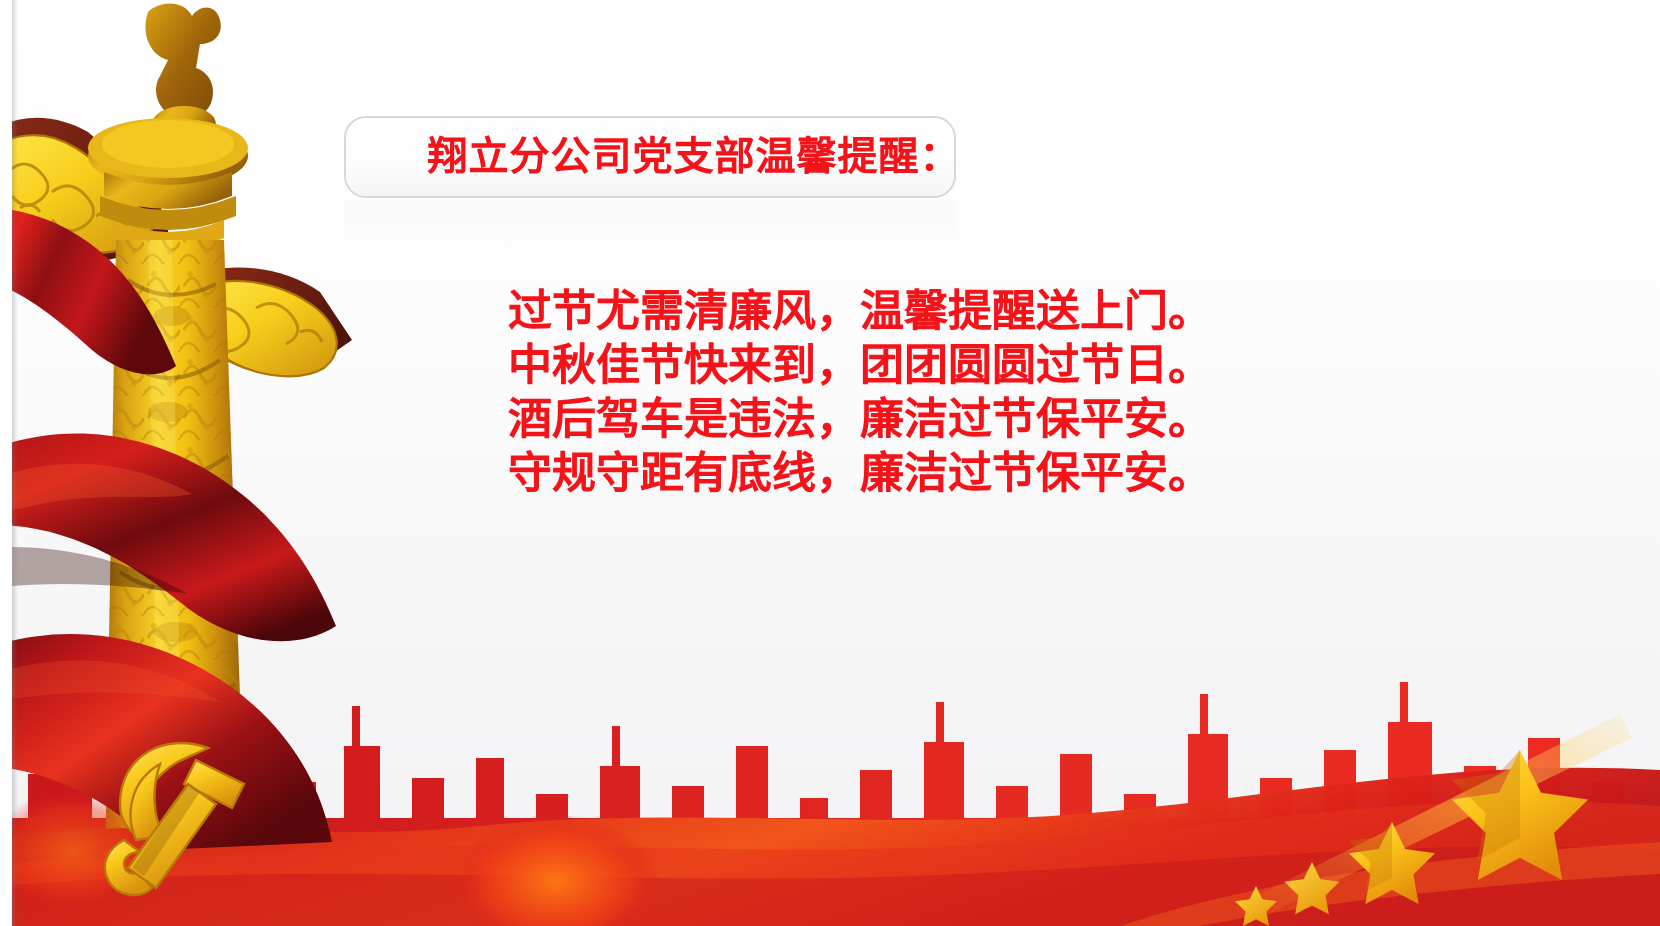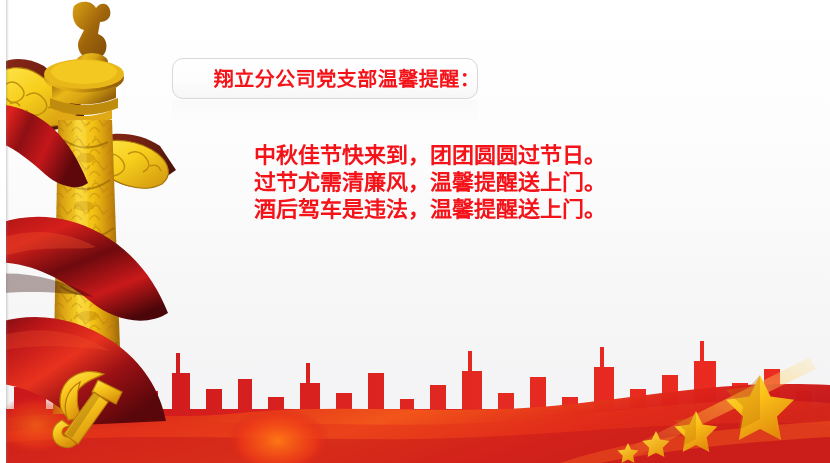--- a/index.html
+++ b/index.html
@@ -337,20 +337,21 @@
       <path d="M56,30 L62,34 L34,76 L28,72 Z"></path>
     </g>
   </svg>
 
   <div class="title-reflect"></div>
   <div class="title-box">
     <span class="title-text">翔立分公司党支部温馨提醒：</span>
   </div>
 
   <div class="slogan">
+    <div class="slogan-line">过节尤需清廉风，温馨提醒送上门。</div>
     <div class="slogan-line">中秋佳节快来到，团团圆圆过节日。</div>
-    <div class="slogan-line">过节尤需清廉风，温馨提醒送上门。</div>
-    <div class="slogan-line">酒后驾车是违法，温馨提醒送上门。</div>
+    <div class="slogan-line">酒后驾车是违法，廉洁过节保平安。</div>
+    <div class="slogan-line">守规守距有底线，廉洁过节保平安。</div>
   </div>
 
   <div class="edge-shadow"></div>
   <div class="left-strip"></div>
 </div>
 
 </body></html>

